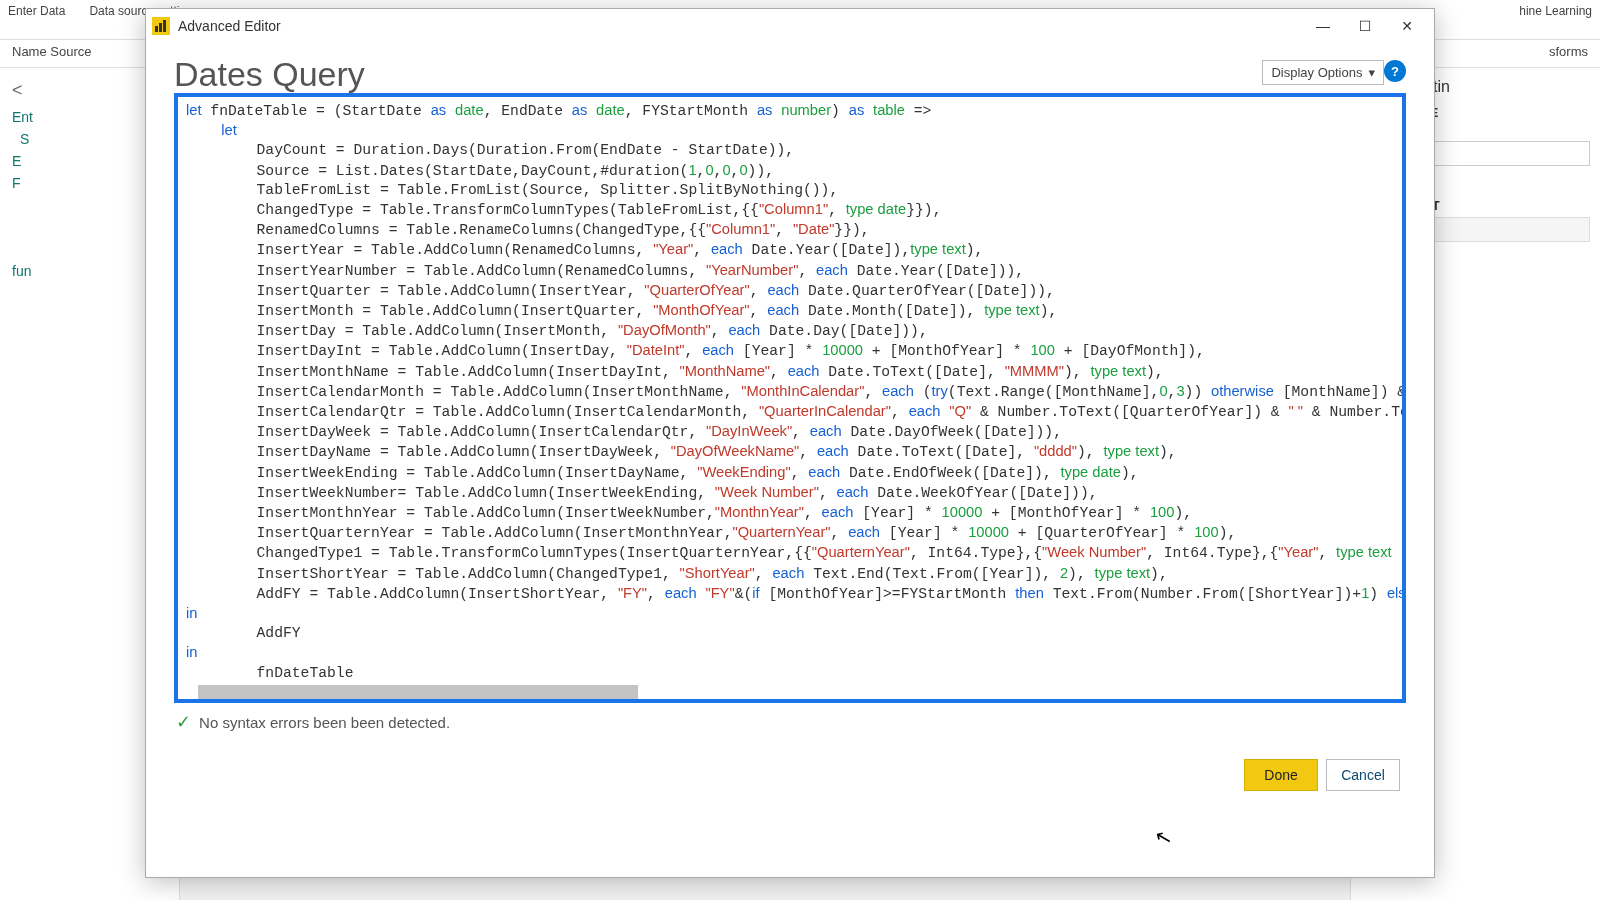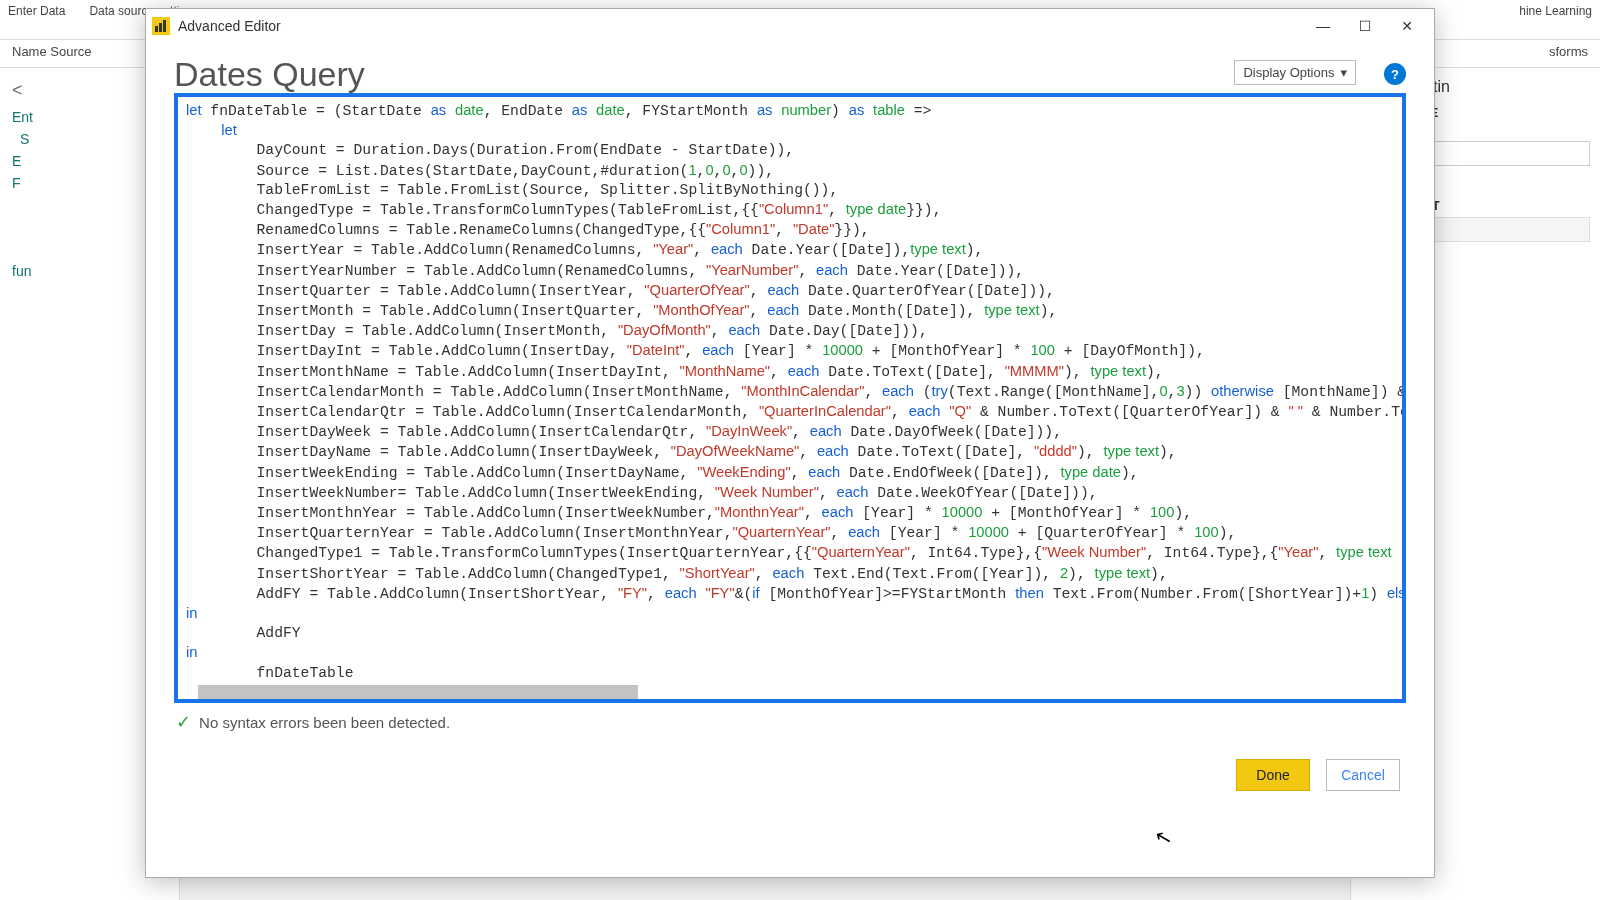--- a/index.html
+++ b/index.html
@@ -18,34 +18,34 @@
 .bg-right .link{color:#1a6fb0;font-size:13px;margin-bottom:12px}
 .bg-right .step{background:#f5f5f5;border:1px solid #ddd;padding:4px 8px;font-size:13px;margin-top:4px}
 
 .modal{position:absolute;left:145px;top:8px;width:1290px;height:870px;background:#fff;border:1px solid #aaa;box-shadow:0 4px 24px rgba(0,0,0,.25)}
 .titlebar{height:34px;display:flex;align-items:center;padding:12px 6px;font-size:14px;color:#333}
 .app-icon{width:18px;height:18px;background:#f2c811;margin-right:8px;display:inline-flex;align-items:center;justify-content:center;font-size:10px;font-weight:bold}
 .titlebar .spacer{flex:1}
 .winbtn{width:42px;height:30px;display:flex;align-items:center;justify-content:center;color:#333;font-size:14px}
 .content{padding:6px 28px 0 28px}
 .qtitle{font-size:34px;font-weight:400;color:#555;margin:6px 0 10px 0}
-.toprow{display:flex;justify-content:flex-end;align-items:flex-end;gap:28px;margin-top:-44px;margin-bottom:8px}
+.toprow{display:flex;justify-content:flex-end;align-items:flex-start;gap:0;margin-top:-44px;margin-bottom:8px}
 .dispopt{border:1px solid #bbb;padding:4px 8px;font-size:13px;color:#444;display:flex;align-items:center;gap:6px;background:#fff}
 .helpbtn{width:22px;height:22px;border-radius:50%;background:#0078d4;color:#fff;display:flex;align-items:center;justify-content:center;font-size:13px;font-weight:bold}
 .editor-wrap{border:4px solid #1a73e8;background:#fff;height:610px;position:relative;overflow:hidden}
 .editor{position:absolute;inset:0;padding:4px 8px;font-family:Consolas,"Courier New",monospace;font-size:14.7px;line-height:19.2px;white-space:pre;color:#333;overflow:hidden}
 .kw{color:#1560d4}
 .ty{color:#1a9e3e}
 .str{color:#c0392b}
 .num{color:#1a9e3e}
 .hscroll{position:absolute;left:20px;bottom:0;width:440px;height:14px;background:#c3c3c3}
 .status{display:flex;align-items:center;gap:8px;padding:8px 2px;font-size:15px;color:#555}
 .check{color:#2e9e3f;font-size:18px}
-.btnrow{display:flex;justify-content:flex-end;gap:16px;padding:18px 6px 0 0}
-.btn{min-width:74px;height:32px;display:flex;align-items:center;justify-content:center;font-size:14px;border:1px solid #bbb;background:#fff;color:#3b82f6}
+.btnrow{display:flex;justify-content:flex-end;gap:8px;padding:18px 6px 0 0}
+.btn{min-width:74px;height:32px;display:flex;align-items:center;justify-content:center;font-size:14px;border:1px solid #bbb;background:#fff;color:#0c4a6e}
 .btn.primary{background:#f2c811;border-color:#d4ae00;color:#222}
 .cursor{position:absolute;left:1155px;top:825px;font-size:20px;color:#000;transform:rotate(-15deg)}
 </style>
 </head>
 <body>
 
 <div class="bg-ribbon">
   <div class="ritem">
       <span>Enter Data</span>
     </div>

